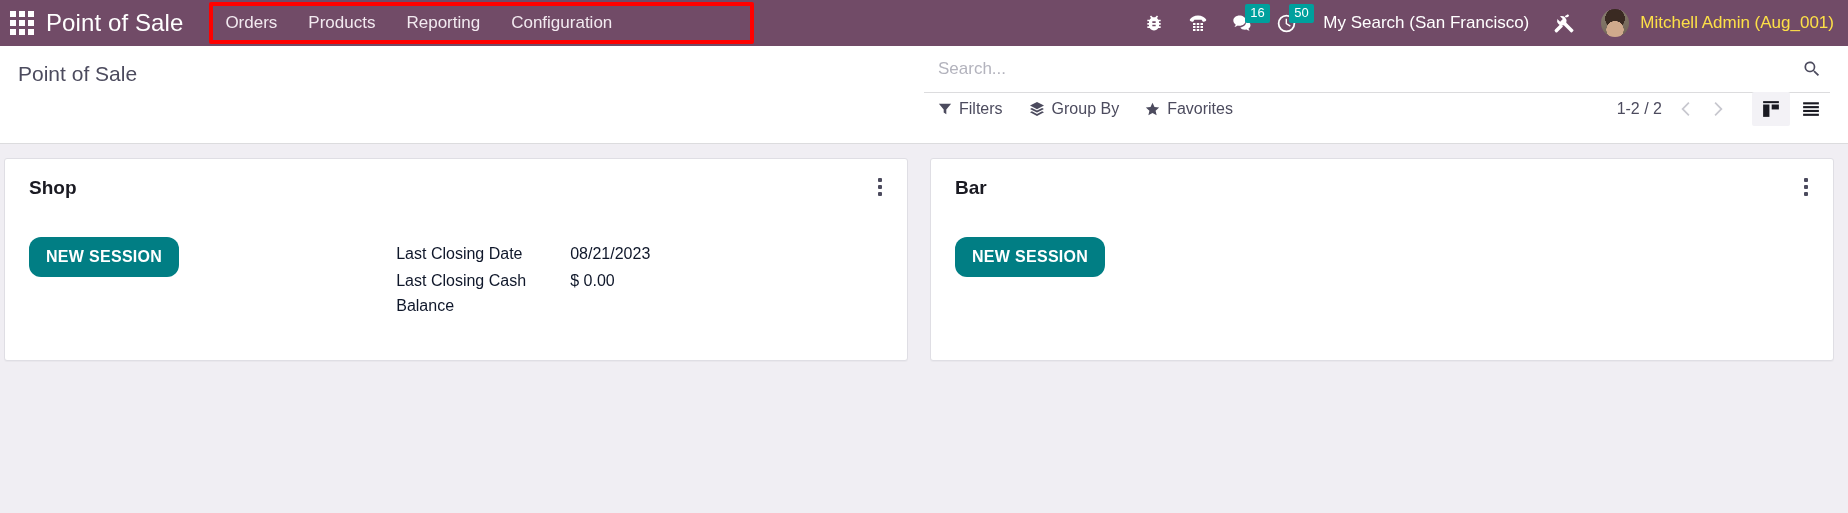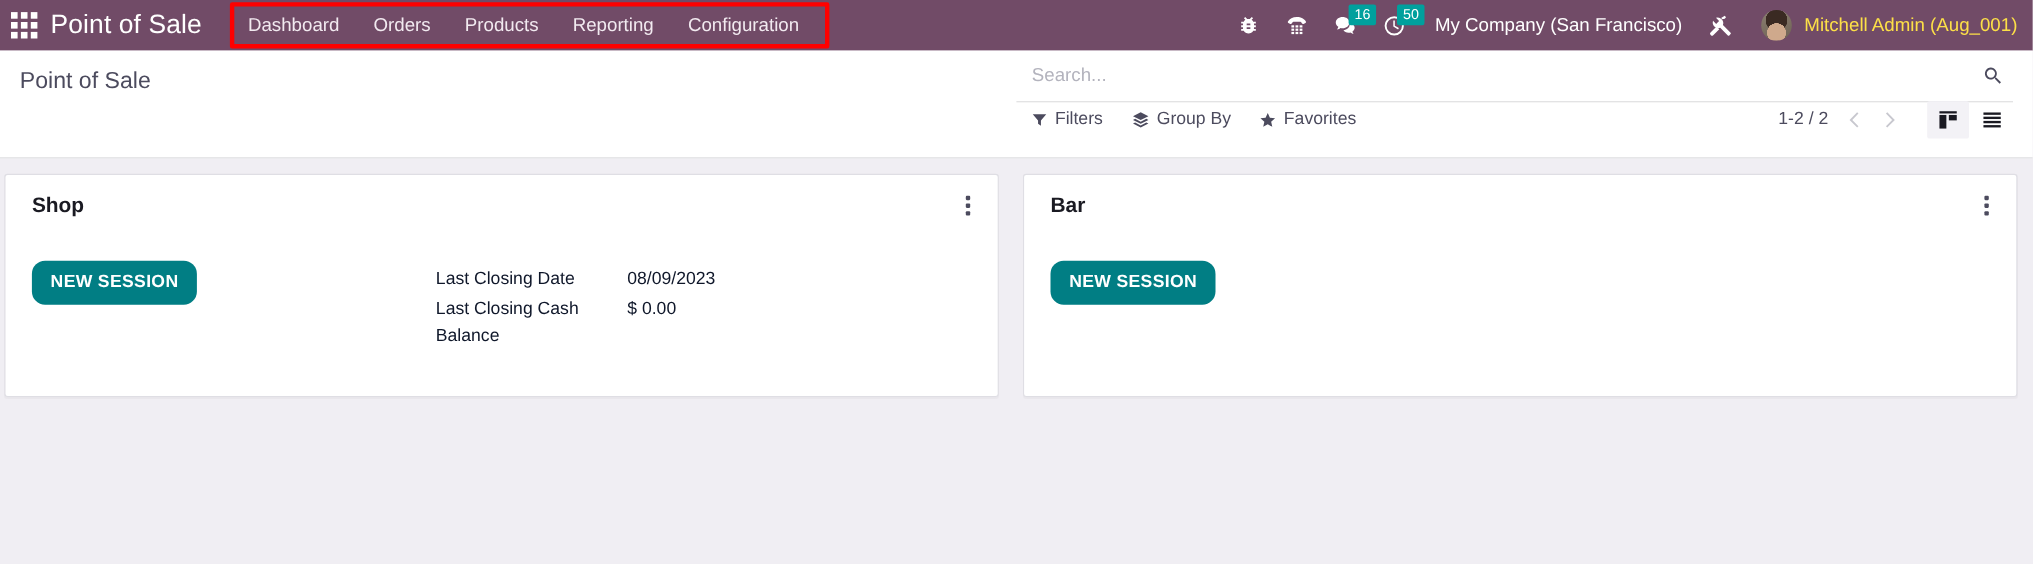--- a/index.html
+++ b/index.html
@@ -302,21 +302,20 @@
       <span></span>
       <span></span>
     <span></span>
       <span></span>
       <span></span>
   </div>
 
   <div class="brand">Point of Sale</div>
 
   <nav class="main-menu">
-    <div class="menu-item">Dashboard</div>
     <div class="menu-item">Orders</div>
     <div class="menu-item">Products</div>
     <div class="menu-item">Reporting</div>
     <div class="menu-item">Configuration</div>
   </nav>
 
   <div class="annot-box"></div>
 
   <div class="nav-spacer"></div>
 
@@ -354,21 +353,21 @@
     <div class="sys-ico">
       <svg width="21" height="21" viewBox="0 0 24 24">
         <path d="M12 2a10 10 0 1 0 0 20 10 10 0 0 0 0-20zm0 18a8 8 0 1 1 0-16 8 8 0 0 1 0 16z"></path>
         <path d="M12.6 6.5h-1.6v6.2l5 3 .8-1.4-4.2-2.5z"></path>
       </svg>
       <span class="badge">50</span>
     </div>
 
   </div>
 
-  <div class="company-name">My Company (San Francisco)</div>
+  <div class="company-name">My Search (San Francisco)</div>
 
   <div class="tools-ico">
     <svg width="22" height="22" viewBox="0 0 24 24">
       <path d="M22.1 19.3l-7.6-7.6a5.6 5.6 0 0 0-1.3-5.8A5.6 5.6 0 0 0 7.6 4.6l3.1 3.1-2.9 2.9-3.1-3.1a5.6 5.6 0 0 0 1.3 5.6 5.6 5.6 0 0 0 5.8 1.3l7.6 7.6a1 1 0 0 0 1.4 0l1.3-1.3a1 1 0 0 0 0-1.4z"></path>
       <path d="M2.2 19.1a1.6 1.6 0 0 0 0 2.3l.4.4a1.6 1.6 0 0 0 2.3 0l6-6-2.7-2.7z"></path>
       <path d="M16.3 2.5l-3.6 2.2 1.3 1.3 2.3-.6 1.3-1.3z"></path>
     </svg>
   </div>
 
   <div class="user-menu">
@@ -478,21 +477,21 @@
     </div>
     <div class="card-title">Shop</div>
     <div class="card-body">
       <button class="btn-new-session">NEW SESSION</button>
       <div class="stats">
         <div class="stat-labels">
           <div class="stat-label">Last Closing Date</div>
           <div class="stat-label">Last Closing Cash Balance</div>
         </div>
         <div class="stat-values">
-          <div class="stat-value">08/09/2023</div>
+          <div class="stat-value">08/21/2023</div>
           <div class="stat-value">$ 0.00</div>
         </div>
       </div>
     </div>
   </div>
 
   <div class="card">
     <div class="kebab">
       <i></i>
         <i></i>

